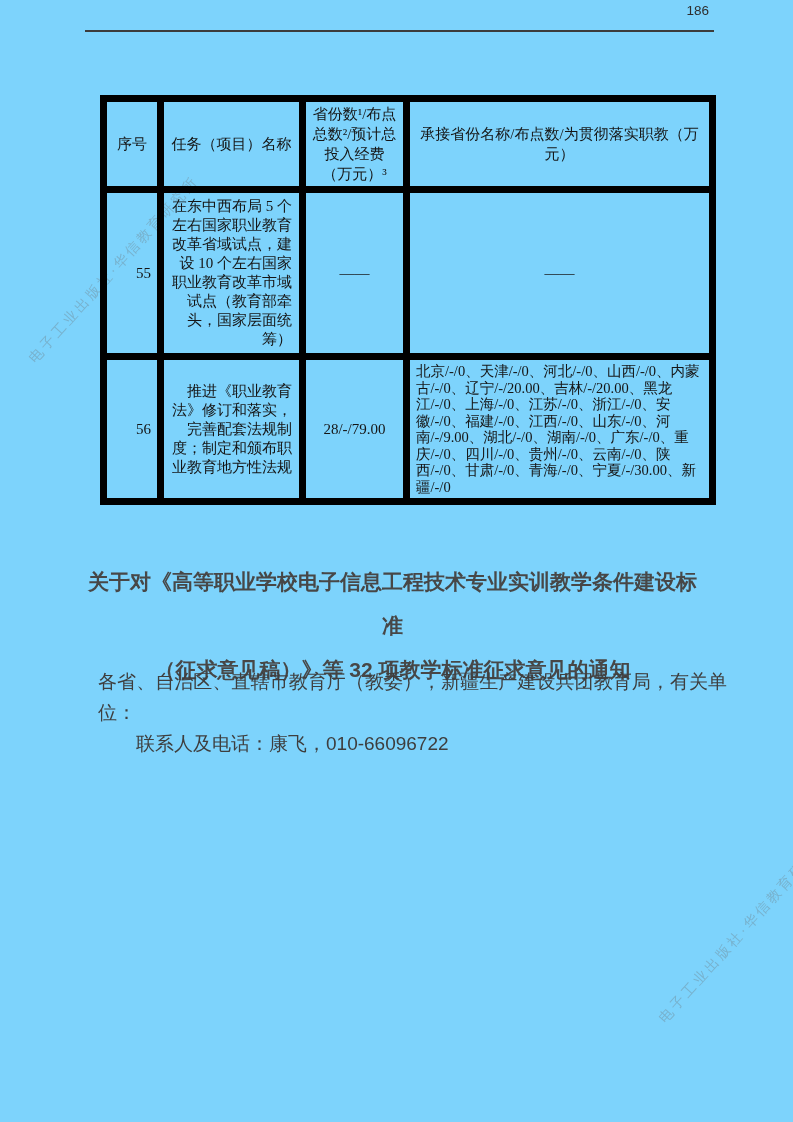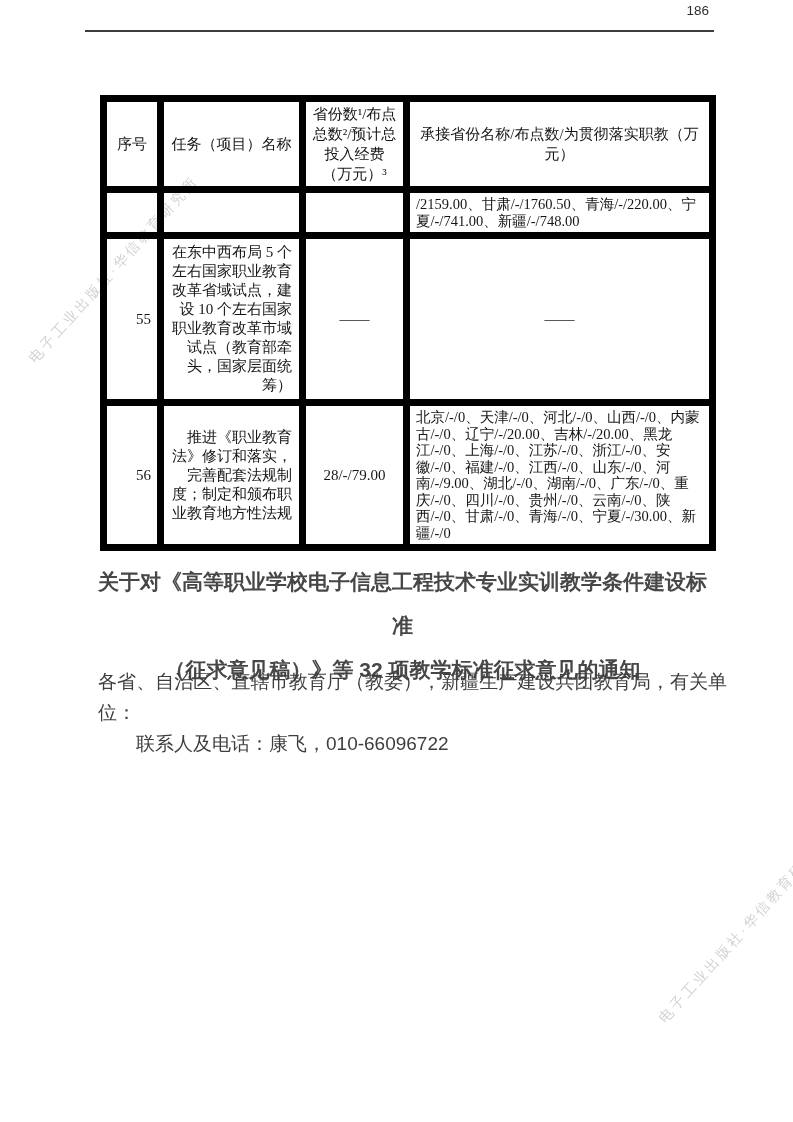--- a/index.html
+++ b/index.html
@@ -2,21 +2,21 @@
 <html><head>
 <meta charset="utf-8">
 <style>
   * { margin: 0; padding: 0; box-sizing: border-box; }
   html, body { background: #888; }
   .page {
     position: relative;
     width: 793px;
     height: 1122px;
     margin: 0 auto;
-    background: #ffffff;
+    background: #7dd3fc;
     overflow: hidden;
     font-family: "Liberation Sans", sans-serif;
   }
   .page-number {
     position: absolute;
     top: 3px;
     left: 0;
     width: 709px;
     text-align: right;
     font-size: 13.5px;
@@ -95,21 +95,21 @@
     font-size: 14.5px;
     line-height: 16.5px;
     padding: 3px 6px;
   }
   tr.row-cont td { height: 34px; }
   tr.row-55 td, tr.row-56 td { height: 128px; }
 
   .notice-title {
     position: absolute;
     top: 560px;
-    left: 88px;
+    left: 78px;
     width: 629px;
     text-align: center;
     font-weight: bold;
     font-size: 21px;
     line-height: 44px;
     color: #474747;
     z-index: 1;
   }
   .notice-body {
     position: absolute;
@@ -143,26 +143,20 @@
       <col style="width:104px">
       <col style="width:306px">
     </colgroup>
     <tbody>
       <tr>
         <th>序号</th>
         <th>任务（项目）名称</th>
         <th>省份数¹/布点总数²/预计总投入经费（万元）³</th>
         <th>承接省份名称/布点数/为贯彻落实职教（万元）</th>
       </tr>
-      <tr class="row-cont">
-        <td class="cell-no"></td>
-        <td class="cell-task"></td>
-        <td class="cell-summary"></td>
-        <td class="cell-provinces">/2159.00、甘肃/-/1760.50、青海/-/220.00、宁夏/-/741.00、新疆/-/748.00</td>
-      </tr>
       <tr class="row-55">
         <td class="cell-no">55</td>
         <td class="cell-task">在东中西布局 5 个左右国家职业教育改革省域试点，建设 10 个左右国家职业教育改革市域试点（教育部牵头，国家层面统筹）</td>
         <td class="cell-summary">——</td>
         <td class="cell-summary">——</td>
       </tr>
       <tr class="row-56">
         <td class="cell-no">56</td>
         <td class="cell-task">推进《职业教育法》修订和落实，完善配套法规制度；制定和颁布职业教育地方性法规</td>
         <td class="cell-summary">28/-/79.00</td>

